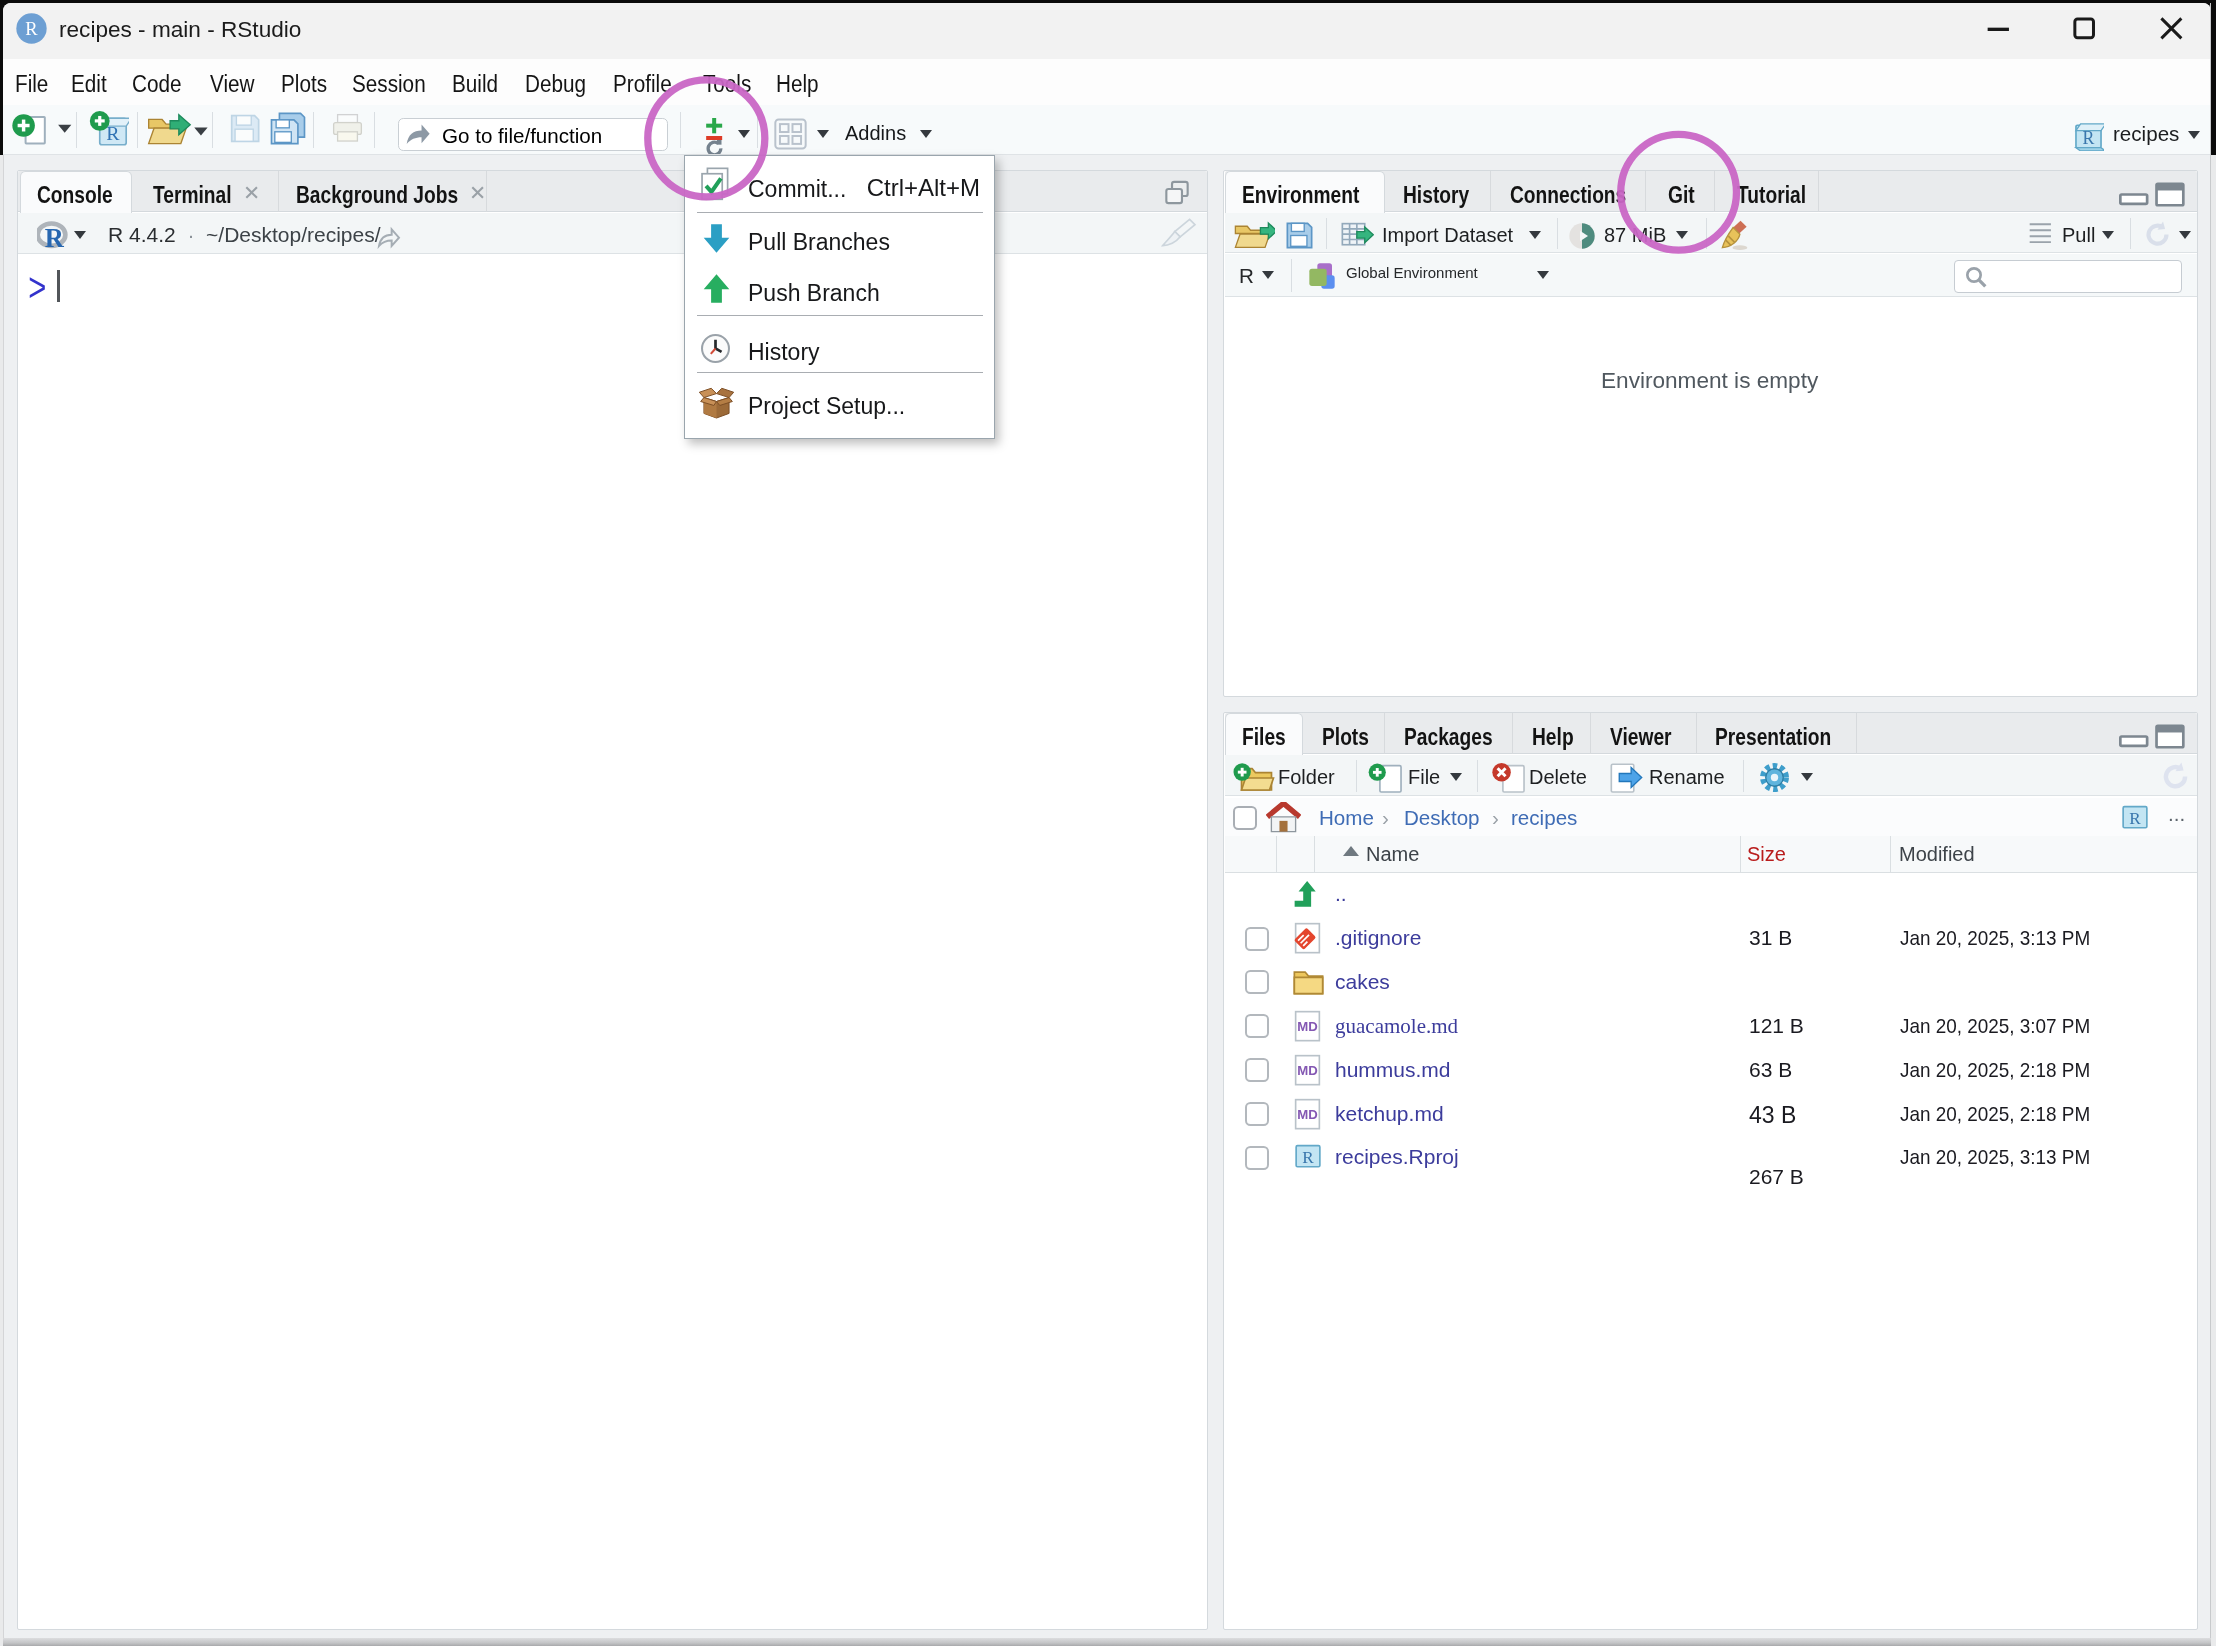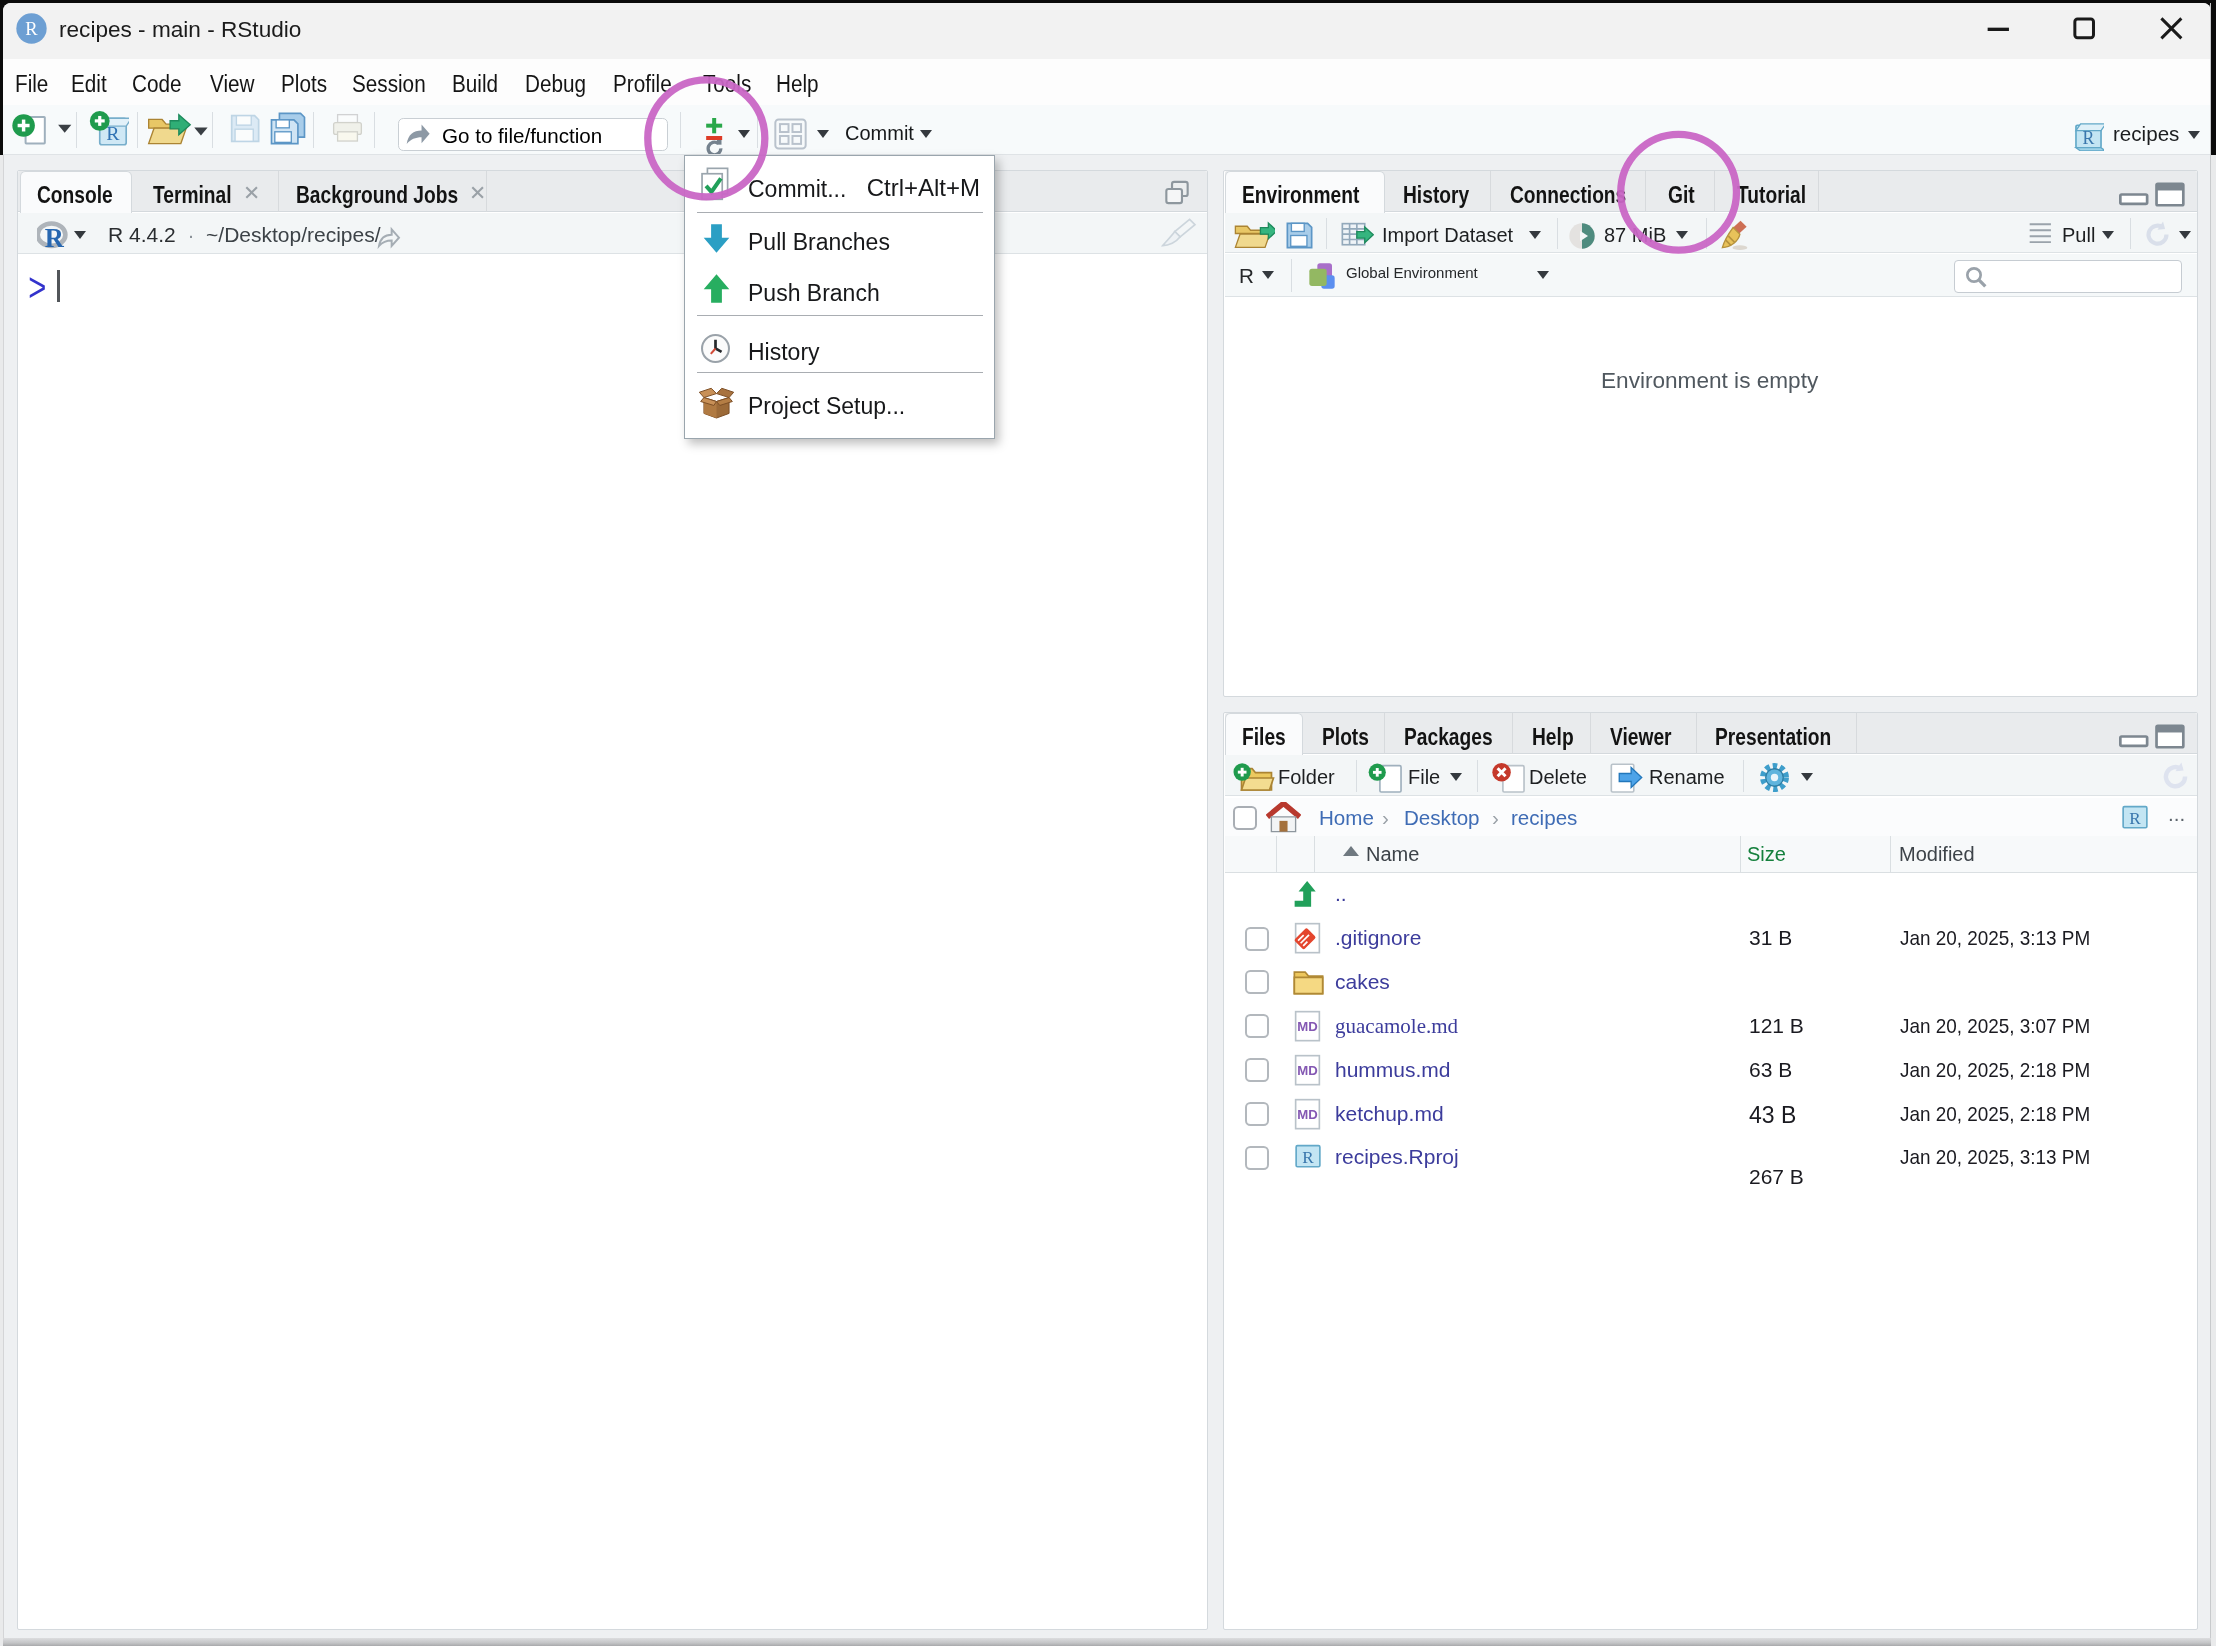--- a/index.html
+++ b/index.html
@@ -127,21 +127,21 @@
     <div class="vdiv abs" style="left:757px;top:112px;height:36px;"></div>
 
     <svg class="abs" style="left:774px;top:118px;" width="33" height="32" viewBox="0 0 50 48">
       <rect x="2" y="2" width="46" height="44" rx="5" fill="none" stroke="#b9c2cc" stroke-width="3"></rect>
       <rect x="9" y="9" width="13" height="12" fill="none" stroke="#b9c2cc" stroke-width="3"></rect>
       <rect x="28" y="9" width="13" height="12" fill="none" stroke="#b9c2cc" stroke-width="3"></rect>
       <rect x="9" y="27" width="13" height="12" fill="none" stroke="#b9c2cc" stroke-width="3"></rect>
       <rect x="28" y="27" width="13" height="12" fill="none" stroke="#b9c2cc" stroke-width="3"></rect>
     </svg>
     <div class="caret abs" style="left:817px;top:130px;"></div>
-    <div class="abs" style="left:845px;top:122px;font-size:20px;color:#16181a;">Commit</div>
+    <div class="abs" style="left:845px;top:122px;font-size:20px;color:#16181a;">Addins</div>
     <div class="caret abs" style="left:920px;top:130px;"></div>
 
     <svg class="abs" style="left:2073px;top:120px;" width="31" height="31" viewBox="0 0 46 47">
       <rect x="4" y="8" width="38" height="34" fill="#c3e5f3" stroke="#62a8c8" stroke-width="2.5" rx="2"></rect>
       <path d="M4 16 l 7 -10 h 38 l -7 10 z" fill="#dff0f8" stroke="#62a8c8" stroke-width="2"></path>
       <path d="M4 42 l 7 5 h 38 l -7 -5 z" fill="#9fd3e8" stroke="#62a8c8" stroke-width="2"></path>
       <text x="23" y="37" font-size="27" fill="#3a77ad" text-anchor="middle" font-family="Liberation Serif,serif">R</text>
     </svg>
     <div class="abs" style="left:2113px;top:122px;font-size:20.6px;color:#1b1d1f;">recipes</div>
     <div class="caret abs" style="left:2188px;top:131px;"></div>
@@ -347,21 +347,21 @@
   </svg>
   <div class="abs" style="left:2168px;top:802px;font-size:20.6px;color:#5c646b;">...</div>
 
   <div class="abs" style="left:1225px;top:836px;width:972px;height:37px;background:#f7f9fa;border-bottom:1.3px solid #dadfe2;"></div>
   <div class="abs" style="left:1276px;top:836px;width:1.3px;height:37px;background:#dadfe2;"></div>
   <div class="abs" style="left:1314px;top:836px;width:1.3px;height:37px;background:#dadfe2;"></div>
   <div class="abs" style="left:1740px;top:836px;width:1.3px;height:37px;background:#dadfe2;"></div>
   <div class="abs" style="left:1890px;top:836px;width:1.3px;height:37px;background:#dadfe2;"></div>
   <div class="abs" style="left:1343px;top:846px;width:0;height:0;border-left:8px solid transparent;border-right:8px solid transparent;border-bottom:10px solid #6f7980;"></div>
   <div class="abs" style="left:1366px;top:843px;font-size:20px;color:#3d4349;">Name</div>
-  <div class="abs" style="left:1747px;top:843px;font-size:20px;color:#15803d;">Size</div>
+  <div class="abs" style="left:1747px;top:843px;font-size:20px;color:#b91c1c;">Size</div>
   <div class="abs" style="left:1899px;top:843px;font-size:20px;color:#3d4349;">Modified</div>
 
   <div id="rows">
 
     <svg class="abs" style="left:1293px;top:879px;" width="27" height="29" viewBox="0 0 40 44">
       <path d="M2 42 L2 33 L15 33 L15 19 L8 19 L21 3 L34 19 L27 19 L27 42 Z" fill="#21a05a"></path>
     </svg>
     <div class="abs" style="left:1335px;top:882px;font-size:21px;color:#3c3c9c;">..</div>
 
     <div class="abs" style="left:1245px;top:927px;width:24px;height:24px;background:#fff;border:2px solid #b3b8bd;border-radius:5.3px;"></div>

